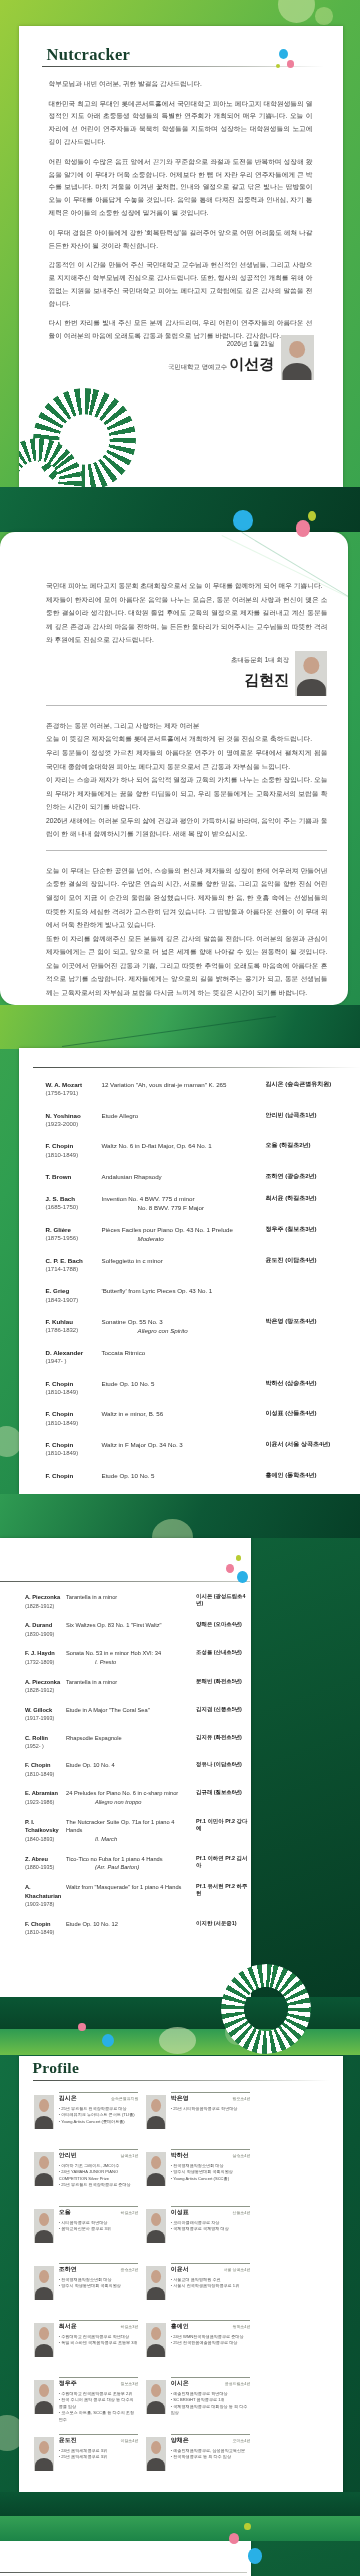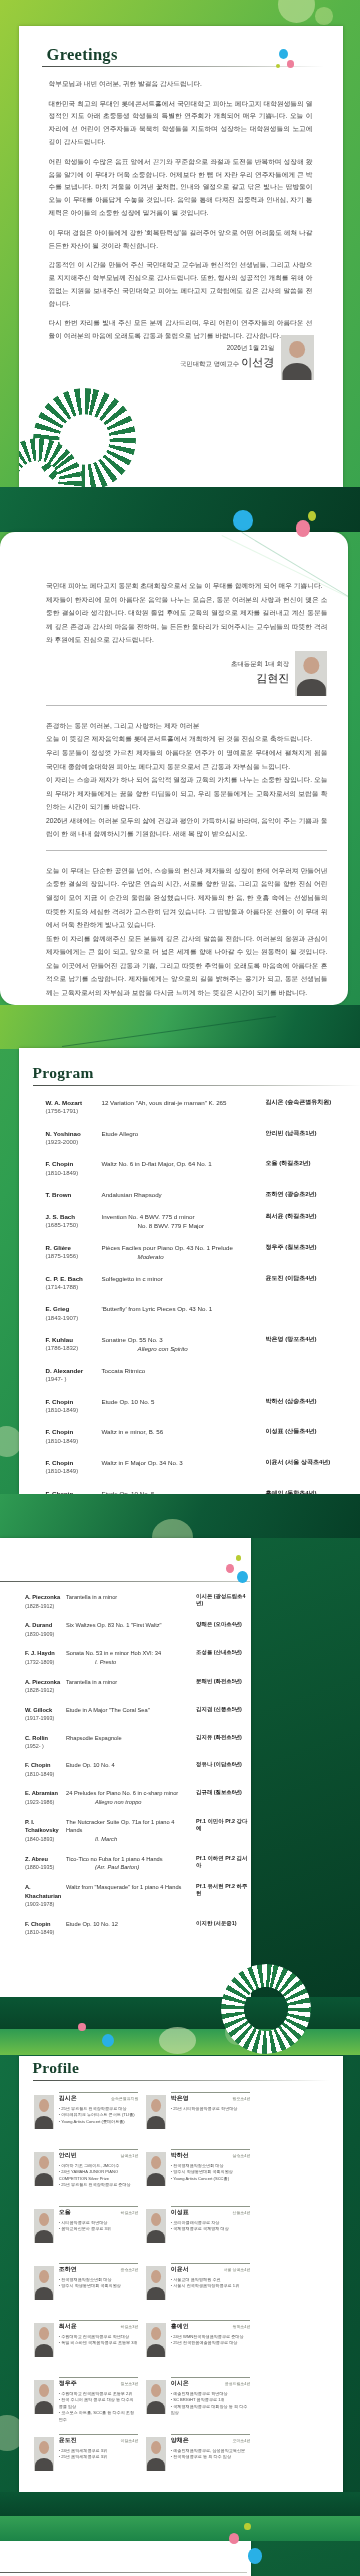--- a/index.html
+++ b/index.html
@@ -14,21 +14,21 @@
   .h-serif{font-family:"Liberation Serif",serif;font-weight:bold;color:#17412d;letter-spacing:0.3px;}
   .rule{height:1px;background:linear-gradient(to right,#4a4f4a,#b9bdb6 70%,rgba(190,190,190,0));}
   .thinrule{height:1px;background:linear-gradient(to right,#5a5f5a,#c6c9c2);}
   
   #pg1{left:18.5px;top:26px;width:324px;height:461px;}
   #pg1 .body{margin:15.5px 30px 0 30px;font-size:6.7px;line-height:1.92;text-align:justify;}
   #pg1 .body p{margin:0 0 6.7px;}
   .sig{position:absolute;display:flex;align-items:center;gap:6.2px;}
   .sigtxt{text-align:right;line-height:1.8;}
   .sigrole{font-size:6.4px;color:#3d3d3d;}
-  .signame{font-size:11px;font-weight:normal;color:#222;margin-left:2.1px;}
+  .signame{font-size:15px;font-weight:bold;color:#222;margin-left:2.1px;}
   .photo{background:#d6d6d2;position:relative;overflow:hidden;flex:none;}
   .photo::before{content:'';position:absolute;left:50%;top:14%;width:48%;height:38%;transform:translateX(-50%);border-radius:50%;background:#c7a18a;}
   .photo::after{content:'';position:absolute;left:50%;bottom:-10%;width:88%;height:48%;transform:translateX(-50%);border-radius:50% 50% 0 0;background:#4c4a48;}
   .torus{position:absolute;border-radius:50%;
     background:repeating-conic-gradient(from 10deg,#1e7b44 0deg 6.5deg,#ffffff 6.5deg 13deg);
     -webkit-mask:radial-gradient(circle,transparent 0 34%,#000 35% 100%);
     mask:radial-gradient(circle,transparent 0 34%,#000 35% 100%);}
   
   #pg2{left:0;top:532px;width:348px;height:473px;border-radius:15px;}
   #pg2 .blocks{margin:47px 20.6px 0 46px;}
@@ -84,21 +84,21 @@
 <body>
 
 <div id="canvas">
 
   <div class="dot" style="left:278px;top:-14.4px;width:37px;height:37px;background:#cfe6a8;opacity:.55;"></div>
   <div class="dot" style="left:315px;top:7.2px;width:17.5px;height:17.5px;background:#bfe08e;opacity:.5;"></div>
   <div class="dot" style="left:-9.3px;top:1426px;width:31px;height:31px;background:#cfe3b4;opacity:.45;"></div>
   <div class="dot" style="left:-11.3px;top:2415px;width:36px;height:36px;background:#cfe3b4;opacity:.4;"></div>
 
   <div class="page" id="pg1">
-    <div class="h-serif" style="position:absolute;left:28px;top:18.5px;font-size:16.5px;">Greetings</div>
+    <div class="h-serif" style="position:absolute;left:28px;top:18.5px;font-size:16.5px;">Nutcracker</div>
     <div class="rule" style="position:absolute;left:23px;top:40px;width:282px;"></div>
     <div>
       <div class="dot" style="left:260px;top:23px;width:9.3px;height:10.3px;background:#29b0e6;"></div>
       <div class="dot" style="left:268px;top:34px;width:7.7px;height:8.2px;background:#ee7f9b;"></div>
       <div class="dot" style="left:257px;top:38px;width:4.1px;height:4.1px;background:#b8cc33;"></div>
     </div>
     <div class="body" style="margin-top:52px;">
 
       <div id="greet-paras">
           <p>학부모님과 내빈 여러분, 귀한 발걸음 감사드립니다.</p>
@@ -156,21 +156,20 @@
         </div>
       </div>
   </div>
 
   <div class="band" id="band2">
     <div class="dline" style="left:62px;top:41px;width:216px;transform:rotate(-8deg);background:rgba(10,80,48,.5);"></div>
   </div>
 
   <div class="page" id="pg3">
     <div class="inner">
-      <div class="h-serif" style="font-size:15.5px;">Program</div>
       <div class="rule"></div>
       <div id="program-part1">
 
           <div class="prow">
             <div class="pcomp"><span>W. A. Mozart</span><span class="pdates">(1756-1791)</span></div>
             <div class="ppiece">
               <div>12 Variation "Ah, vous dirai-je maman" K. 265</div>
             </div>
             <div class="pperf">김시온 (숲속큰별유치원)</div>
           </div>

